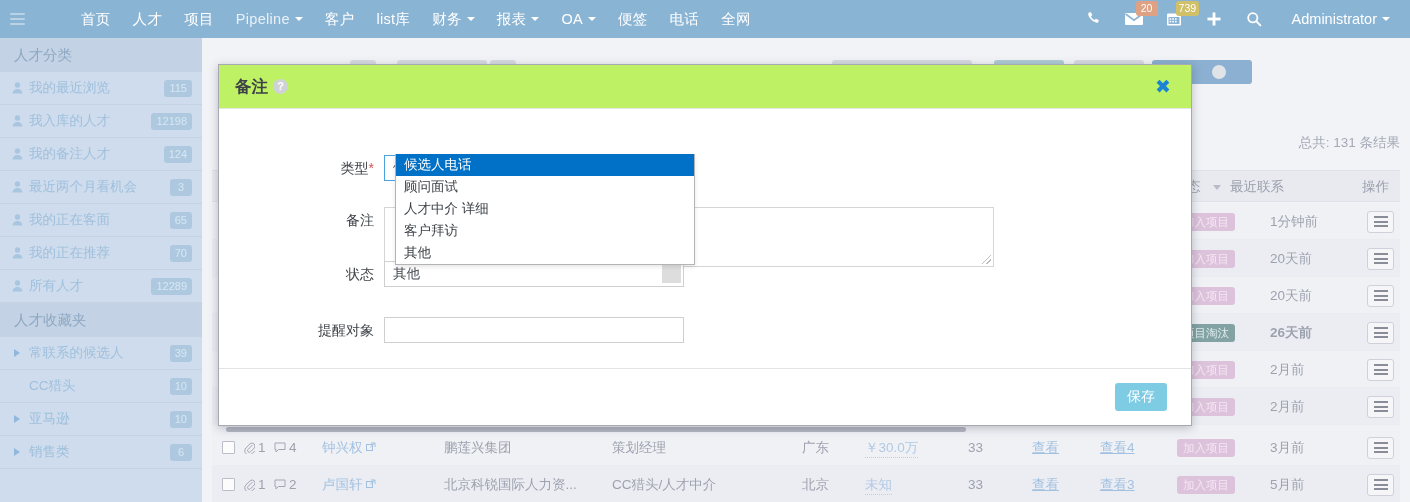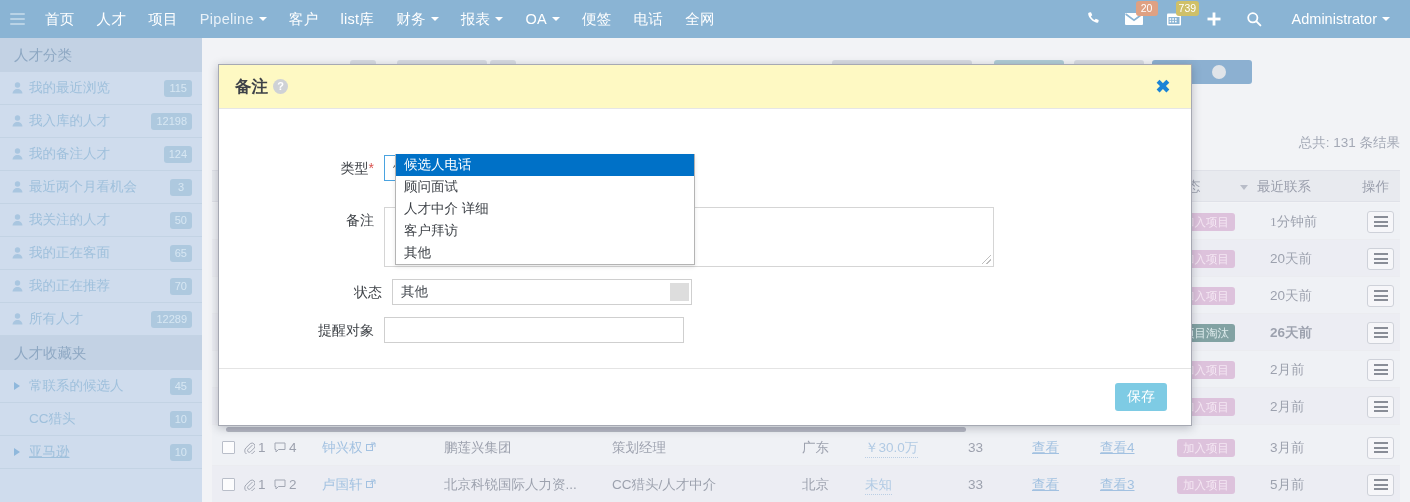--- a/index.html
+++ b/index.html
@@ -12,20 +12,21 @@
   }
 
   
   .topnav {
     position: absolute; top: 0; left: 0;
     width: 1410px; height: 38px;
     background: #8ab4d4;
     display: flex; align-items: center;
     color: #ffffff;
     z-index: 5;
+    gap: 36px;
   }
   .nav-burger {
     width: 34px; height: 38px;
     display: flex; flex-direction: column;
     align-items: center; justify-content: center;
     gap: 3px;
   }
   .nav-burger i {
     display: block; width: 15px; height: 2px;
     background: #b9d3e6; border-radius: 1px;
@@ -96,21 +97,21 @@
     font-size: 13.5px;
     color: #9fc0dc;
   }
   .side-ico {
     width: 17px; flex: 0 0 17px;
     display: flex; align-items: center;
     color: #a9c6e0;
   }
   .side-ico svg { display: block; }
   .side-label { flex: 1 1 auto; white-space: nowrap; overflow: hidden; }
-  .side-label.ul { text-decoration: underline; }
+  .side-label.ul { }
   .side-badge {
     flex: 0 0 auto;
     min-width: 22px; height: 17px;
     padding: 0 5px;
     border-radius: 3px;
     background: #aec9df;
     color: #d7e7f3;
     font-size: 11px; line-height: 17px;
     text-align: center;
   }
@@ -222,21 +223,21 @@
     gap: 2.5px;
   }
   .hamb i { display:block; width: 14px; height: 2px; background: #565c6b; }
   .ext-ico { margin-left: 3px; color: #7aa7d4; }
 
   
   .modal-shell {
     position: absolute;
     top: 64px; left: 218px;
     width: 974px; height: 362px;
-    background: #fef9c3;
+    background: #bef264;
     border: 1px solid #a6a9b3;
     box-shadow: 0 2px 9px rgba(40,45,60,.28);
     z-index: 50;
   }
   .modal-head {
     height: 44px;
     border-bottom: 1px solid #e6e6e6;
     display: flex; align-items: center;
     padding: 0 16px;
   }
@@ -507,74 +508,71 @@
     <span class="side-label">最近两个月看机会</span>
     <span class="side-badge">3</span>
   </div>
   <div class="side-row">
     <span class="side-ico">
         <svg width="11" height="12" viewBox="0 0 11 12">
           <circle cx="5.5" cy="3" r="2.7" fill="#a9c6e0"></circle>
           <path d="M0.6 11.6c0-2.7 2.2-4.5 4.9-4.5s4.9 1.8 4.9 4.5z" fill="#a9c6e0"></path>
         </svg>
       </span>
-    <span class="side-label">我关注的人才</span>
-    <span class="side-badge">50</span>
+    <span class="side-label">我的正在客面</span>
+    <span class="side-badge">65</span>
   </div>
   <div class="side-row">
     <span class="side-ico">
         <svg width="11" height="12" viewBox="0 0 11 12">
           <circle cx="5.5" cy="3" r="2.7" fill="#a9c6e0"></circle>
           <path d="M0.6 11.6c0-2.7 2.2-4.5 4.9-4.5s4.9 1.8 4.9 4.5z" fill="#a9c6e0"></path>
         </svg>
       </span>
-    <span class="side-label">我的正在客面</span>
-    <span class="side-badge">65</span>
+    <span class="side-label">我的正在推荐</span>
+    <span class="side-badge">70</span>
   </div>
   <div class="side-row">
     <span class="side-ico">
         <svg width="11" height="12" viewBox="0 0 11 12">
           <circle cx="5.5" cy="3" r="2.7" fill="#a9c6e0"></circle>
           <path d="M0.6 11.6c0-2.7 2.2-4.5 4.9-4.5s4.9 1.8 4.9 4.5z" fill="#a9c6e0"></path>
         </svg>
       </span>
-    <span class="side-label">我的正在推荐</span>
-    <span class="side-badge">70</span>
-  </div>
-  <div class="side-row">
-    <span class="side-ico">
-        <svg width="11" height="12" viewBox="0 0 11 12">
-          <circle cx="5.5" cy="3" r="2.7" fill="#a9c6e0"></circle>
-          <path d="M0.6 11.6c0-2.7 2.2-4.5 4.9-4.5s4.9 1.8 4.9 4.5z" fill="#a9c6e0"></path>
-        </svg>
-      </span>
     <span class="side-label">所有人才</span>
     <span class="side-badge">12289</span>
   </div>
 
   <div class="side-head">人才收藏夹</div>
 
   <div class="side-row">
     <span class="side-ico">
         <span class="chev"></span>
       </span>
     <span class="side-label">常联系的候选人</span>
-    <span class="side-badge">45</span>
+    <span class="side-badge">39</span>
   </div>
   <div class="side-row">
     <span class="side-ico"></span>
     <span class="side-label">CC猎头</span>
     <span class="side-badge">10</span>
   </div>
   <div class="side-row">
     <span class="side-ico">
         <span class="chev"></span>
       </span>
     <span class="side-label ul">亚马逊</span>
     <span class="side-badge">10</span>
+  </div>
+  <div class="side-row">
+    <span class="side-ico">
+        <span class="chev"></span>
+      </span>
+    <span class="side-label">销售类</span>
+    <span class="side-badge">6</span>
   </div>
 
 </div>
 
 <div class="main">
 
   <div class="toolbar-strip">
     <div class="tbtn" style="left:138px;width:26px;"></div>
     <div class="tbtn" style="left:185px;width:90px;"></div>
     <div class="tbtn" style="left:278px;width:26px;"></div>
@@ -585,34 +583,34 @@
     <div class="tcaret" style="left:965px;top:14px;"></div>
     <div class="help-dot" style="left:1000px;top:5px;"></div>
   </div>
 
   <div class="total-bar">总共: 131 条结果</div>
 
   <div class="thead">
     <div class="th" style="left:975px;">
         <span>态</span>
       </div>
-    <div class="th" style="left:1028px;text-align:right;">
+    <div class="th" style="left:1001px;text-align:right;">
         <span class="sort-caret"></span>
         <span>最近联系</span>
       </div>
     <div class="th" style="left:1150px;">
         <span>操作</span>
       </div>
   </div>
 
   <div class="trow" style="top:165px;">
     <div class="cell" style="left:965px;">
         <span class="badge-proj">加入项目</span>
       </div>
-    <div class="cell" style="left:1058px;font-family:Liberation Serif, serif;">1分钟前</div>
+    <div class="cell" style="left:1058px;">1分钟前</div>
     <div class="cell" style="left:1155px;">
         <span class="hamb">
           <i></i>
           <i></i>
           <i></i>
         </span>
       </div>
   </div>
   <div class="trow alt" style="top:202px;">
     <div class="cell" style="left:965px;">
@@ -812,21 +810,21 @@
 
     <div class="frow" style="top:98px;">
       <div class="flabel">备注</div>
       <div class="fctl">
         <div class="textarea-box">
           <span class="resize-grip"></span>
         </div>
       </div>
     </div>
 
-    <div class="frow" style="top:170px;padding-left:8px;">
+    <div class="frow" style="top:152px;">
       <div class="flabel">状态</div>
       <div class="fctl">
         <div class="status-box">
           <span class="status-val">其他</span>
           <span class="status-arrow"></span>
         </div>
       </div>
     </div>
 
     <div class="frow" style="top:208px;">

